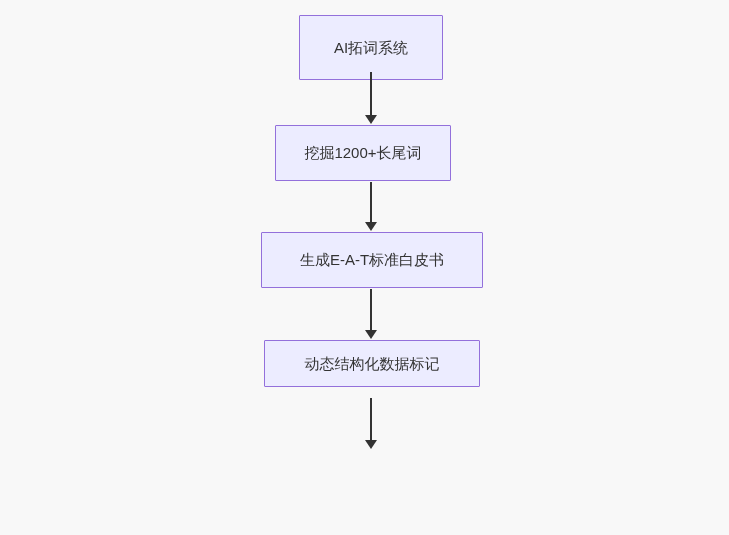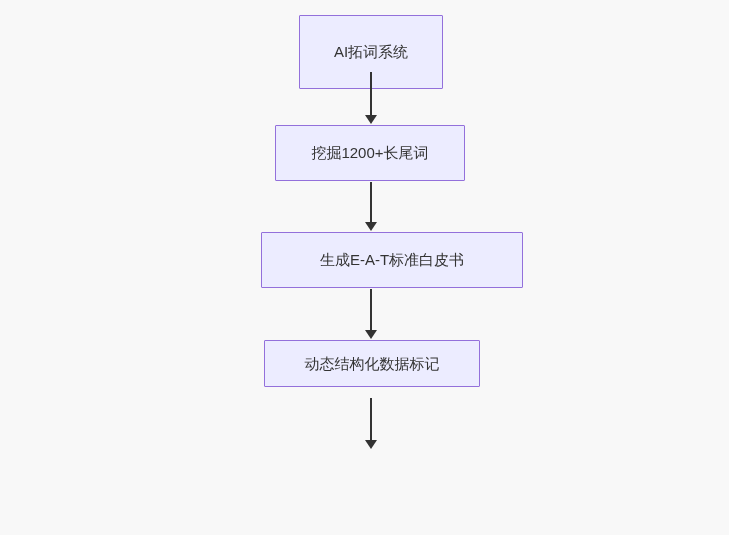--- a/index.html
+++ b/index.html
@@ -49,39 +49,39 @@
     border-left: 6px solid transparent;
     border-right: 6px solid transparent;
     border-top: 9px solid var(--arrow);
   }
 </style>
 </head>
 <body>
 
 <div class="canvas">
 
-  <div class="node" style="left:299px; top:15px; width:144px; height:74px;">
+  <div class="node" style="left:299px; top:15px; width:144px; height:65px;">
     <span>AI拓词系统</span>
   </div>
 
   <div class="arrow" style="left:365px; top:72px; height:52px;">
     <div class="arrow-line"></div>
     <div class="arrow-head"></div>
   </div>
 
-  <div class="node" style="left:275px; top:125px; width:190px; height:56px;">
+  <div class="node" style="left:275px; top:125px; width:176px; height:56px;">
     <span>挖掘1200+长尾词</span>
   </div>
 
   <div class="arrow" style="left:365px; top:182px; height:49px;">
     <div class="arrow-line"></div>
     <div class="arrow-head"></div>
   </div>
 
-  <div class="node" style="left:261px; top:232px; width:262px; height:56px;">
+  <div class="node" style="left:261px; top:232px; width:222px; height:56px;">
     <span>生成E-A-T标准白皮书</span>
   </div>
 
   <div class="arrow" style="left:365px; top:289px; height:50px;">
     <div class="arrow-line"></div>
     <div class="arrow-head"></div>
   </div>
 
   <div class="node" style="left:264px; top:340px; width:216px; height:47px;">
     <span>动态结构化数据标记</span>

